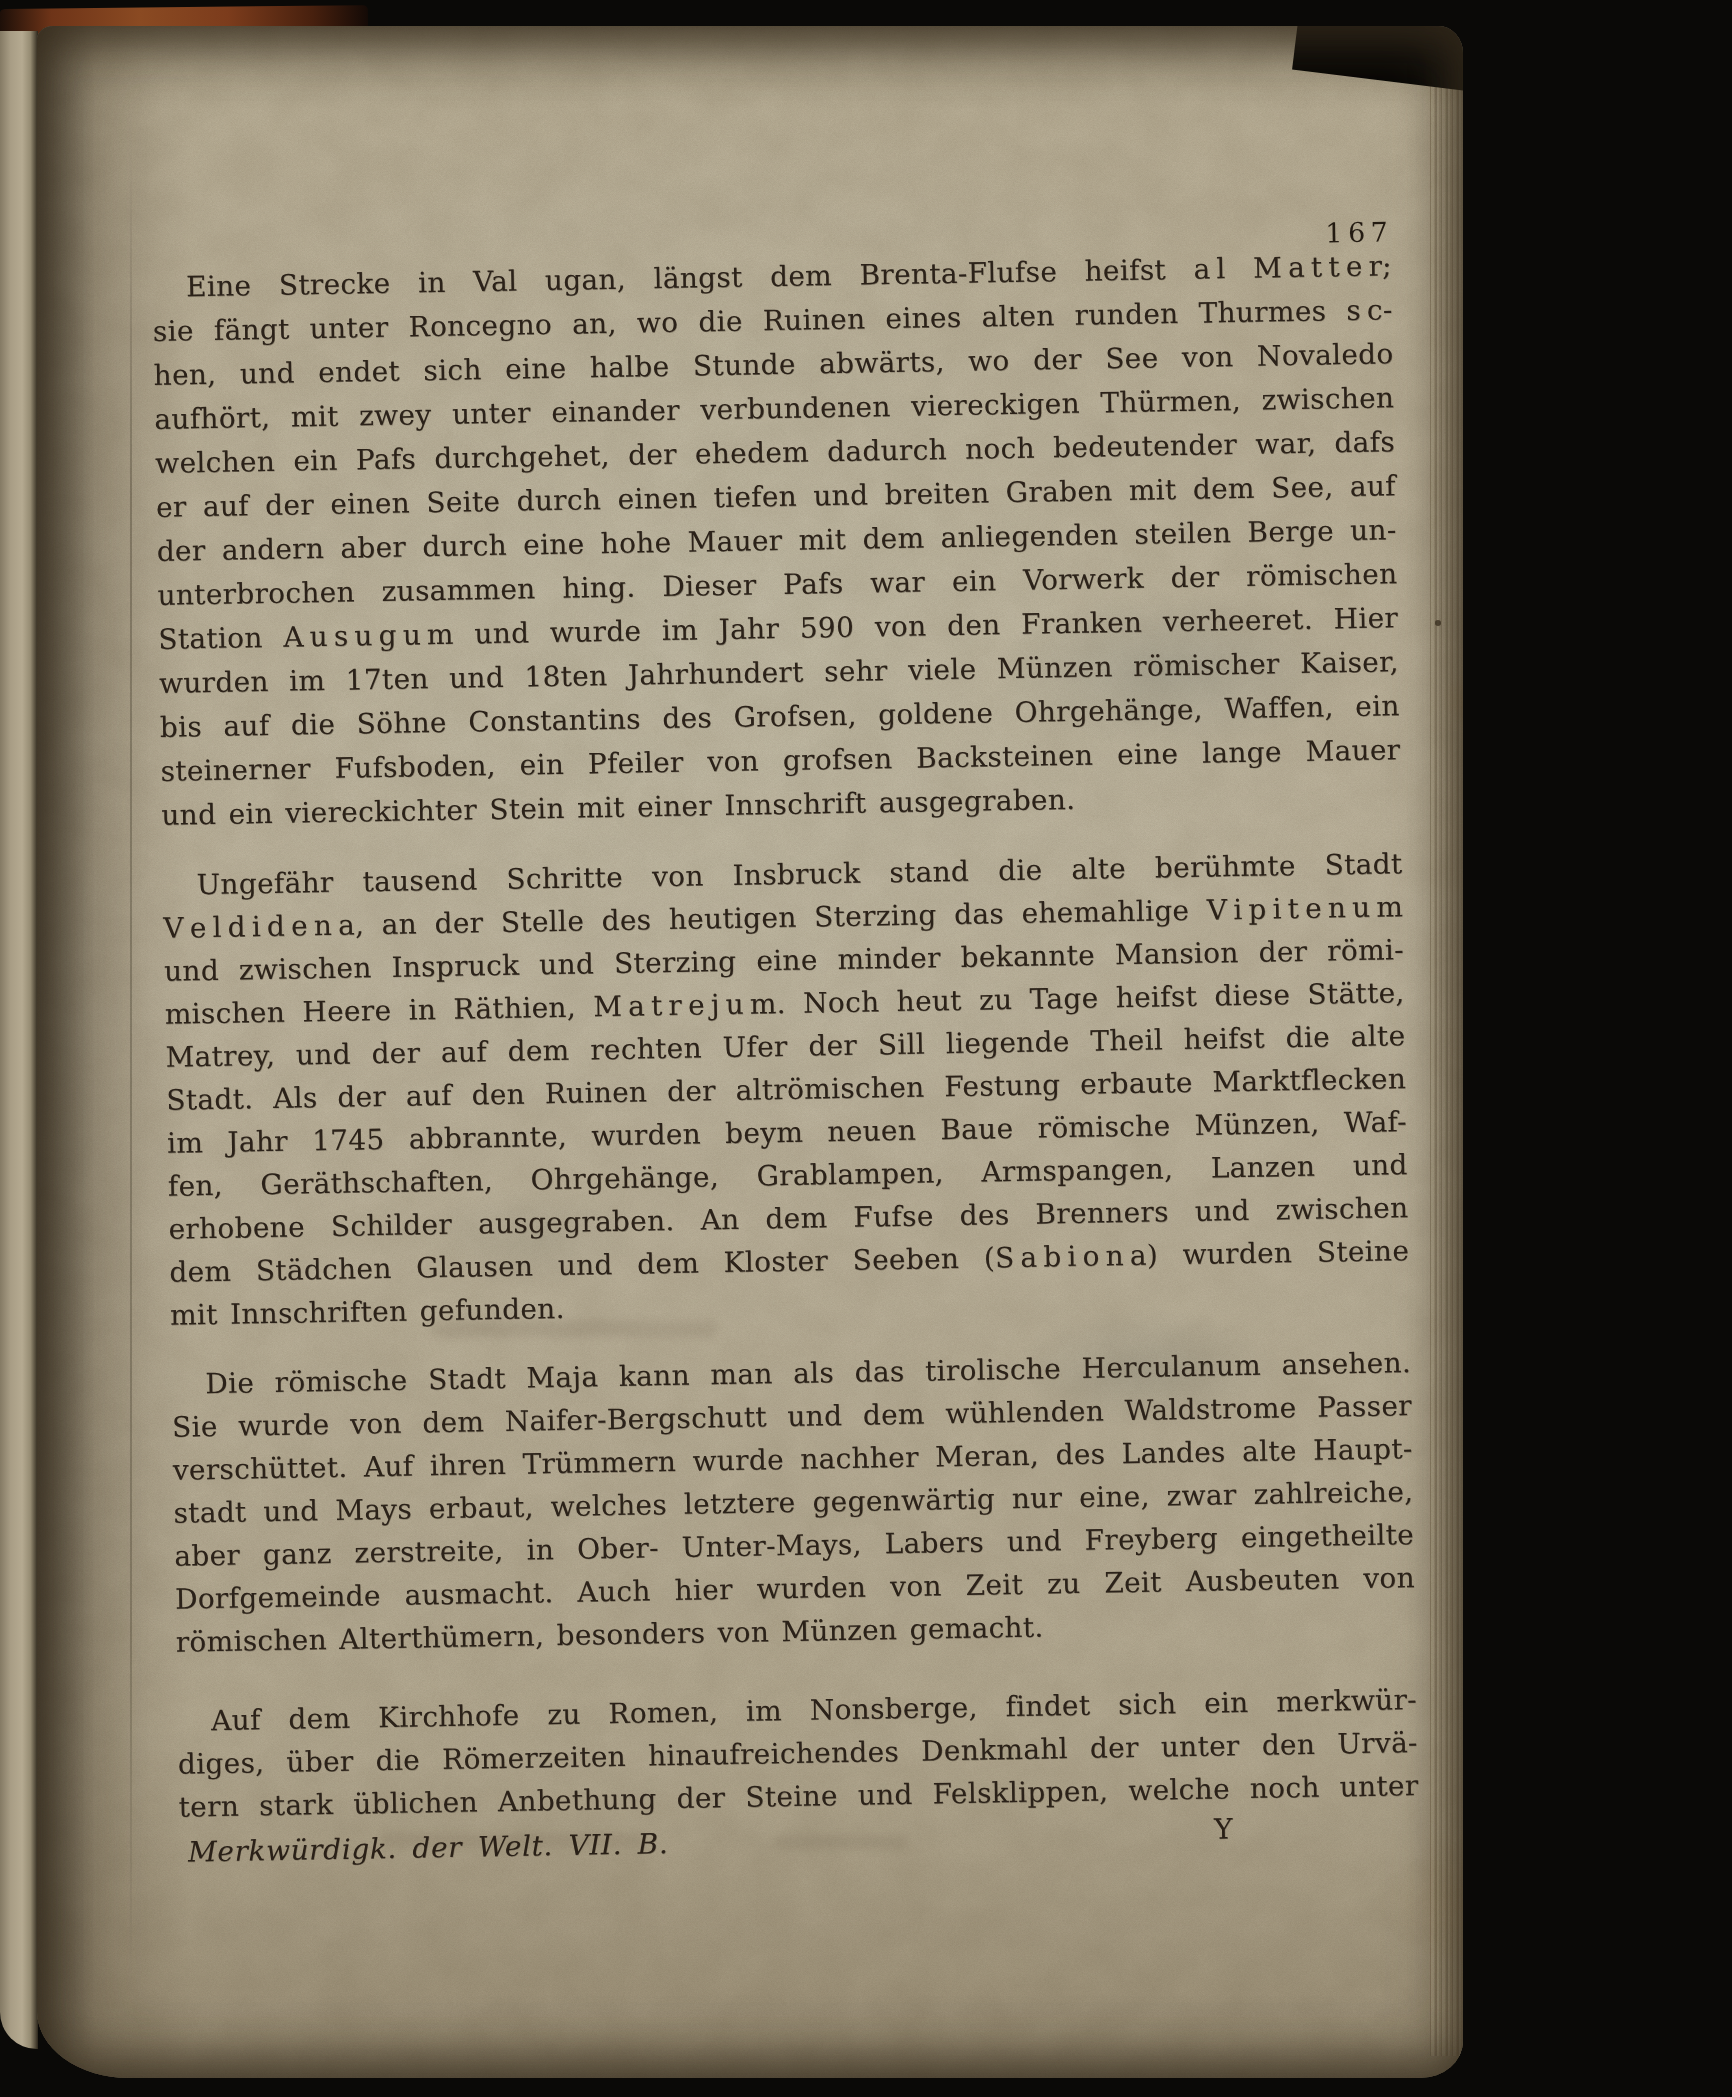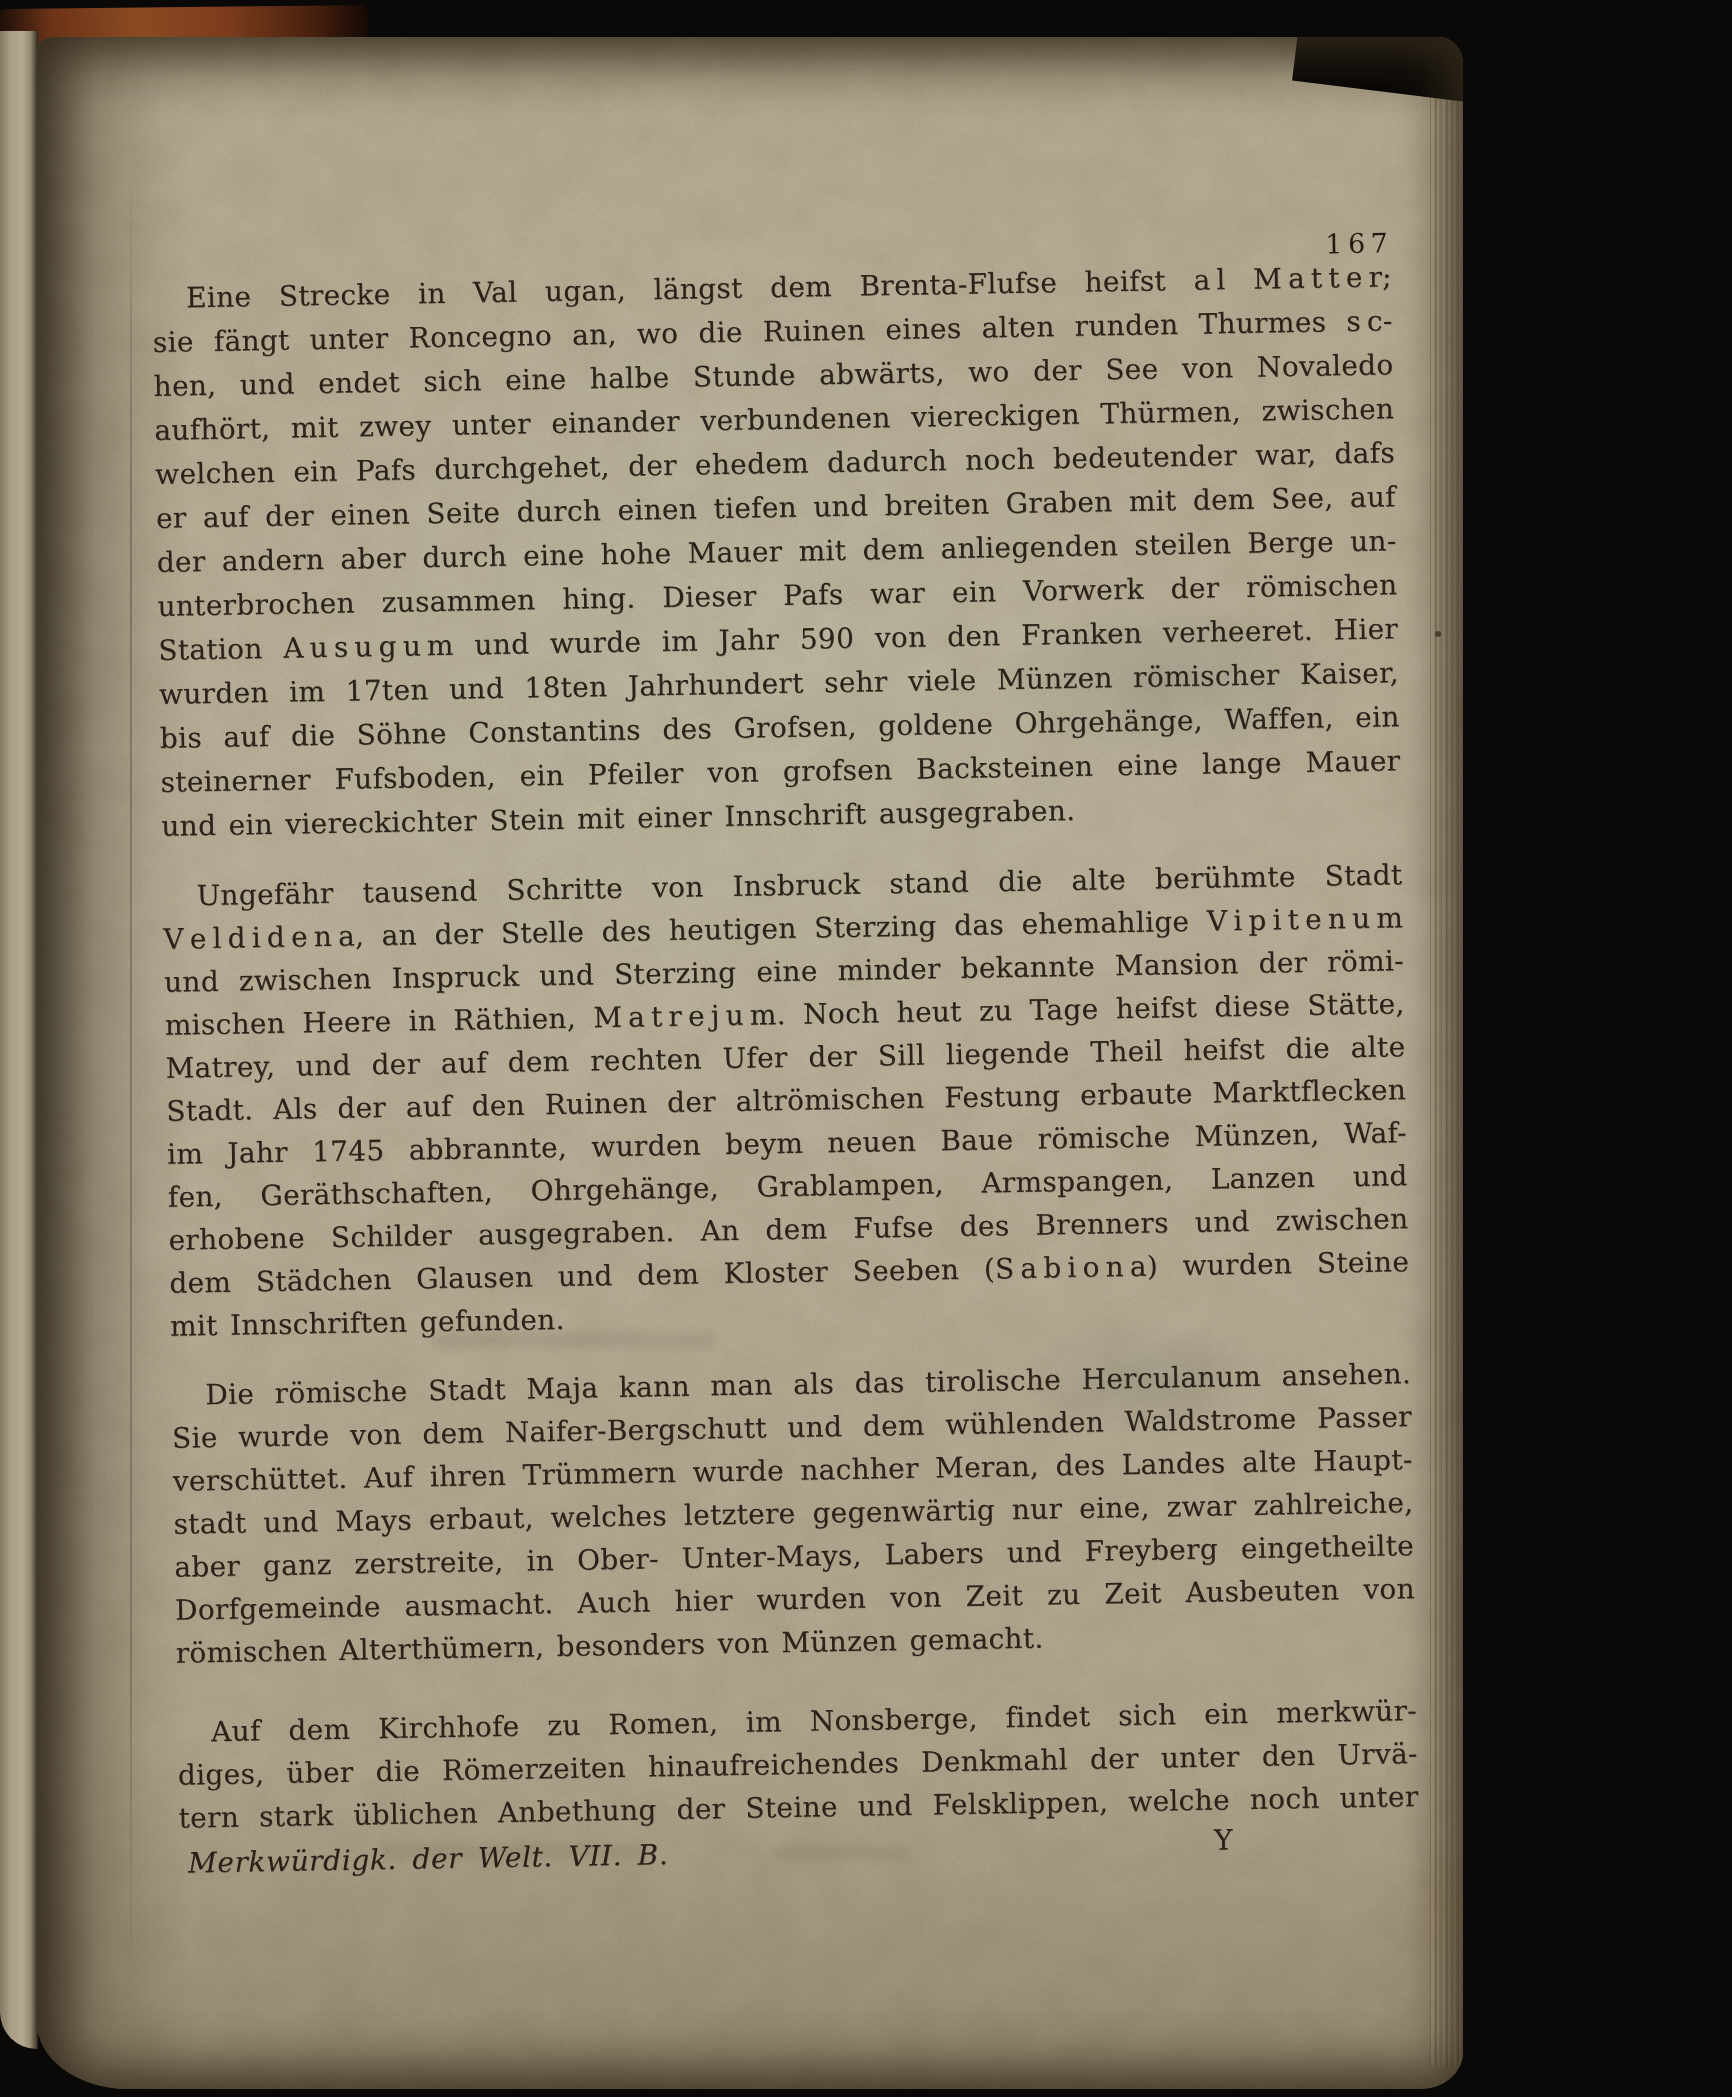--- a/index.html
+++ b/index.html
@@ -16,21 +16,21 @@
     transform:rotate(-0.6deg);border-radius:4.9px;
   }
   
   .prev-edge{
     position:absolute;left:0;top:31px;width:38px;height:2018px;
     background:linear-gradient(90deg,#847a64 0%,#a89d85 28%,#b5aa91 58%,#958b72 80%,#544c3b 93%,#2b251b 100%);
     border-bottom-left-radius:37px;
   }
   
   .page{
-    position:absolute;left:37px;top:37px;width:1426px;height:2052px;
+    position:absolute;left:37px;top:26px;width:1426px;height:2052px;
     background:
       radial-gradient(920px 767px at 48% 30%, rgba(202,198,178,0.55), rgba(0,0,0,0) 72%),
       linear-gradient(180deg,#a69c84 0px,#bcb29a 80px,#c1b8a2 48%,#b7ad95 84%,#9d9178 100%);
     border-radius:16px 24.5px 43px 92px / 13.5px 27px 37px 67px;
     overflow:hidden;
   }
   .gutter-shadow{
     position:absolute;left:0;top:0;bottom:0;width:153px;
     background:linear-gradient(90deg,rgba(38,30,19,0.55),rgba(86,72,50,0.25) 38%,rgba(0,0,0,0) 100%);
   }

